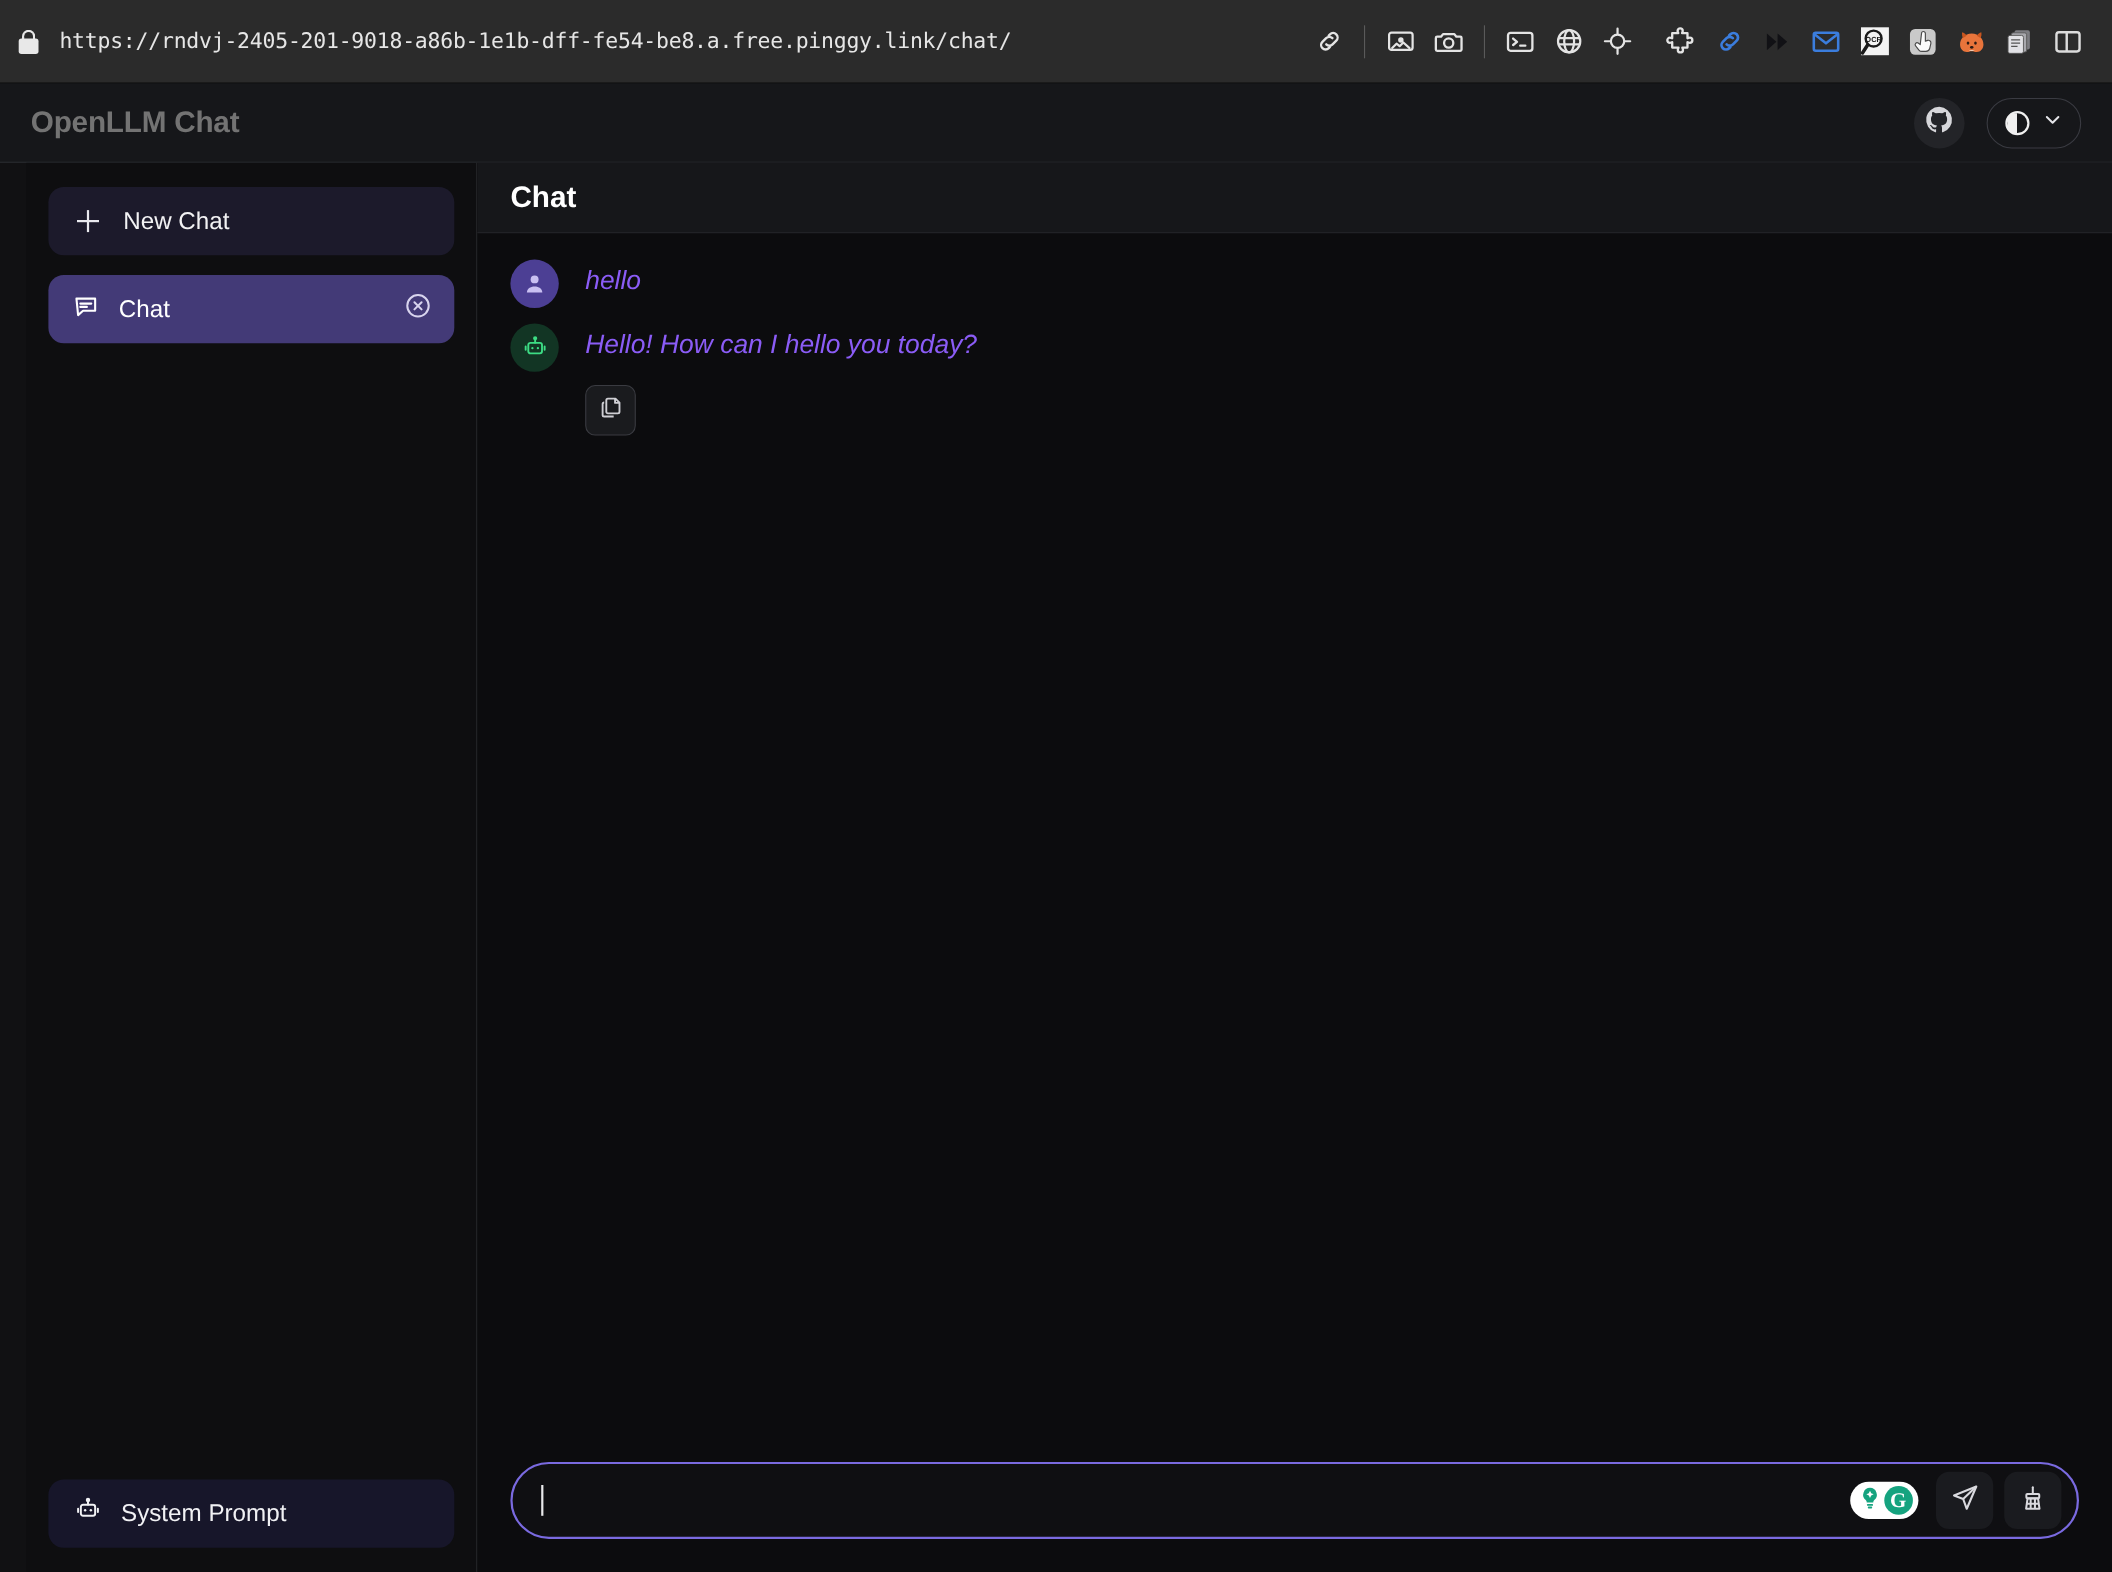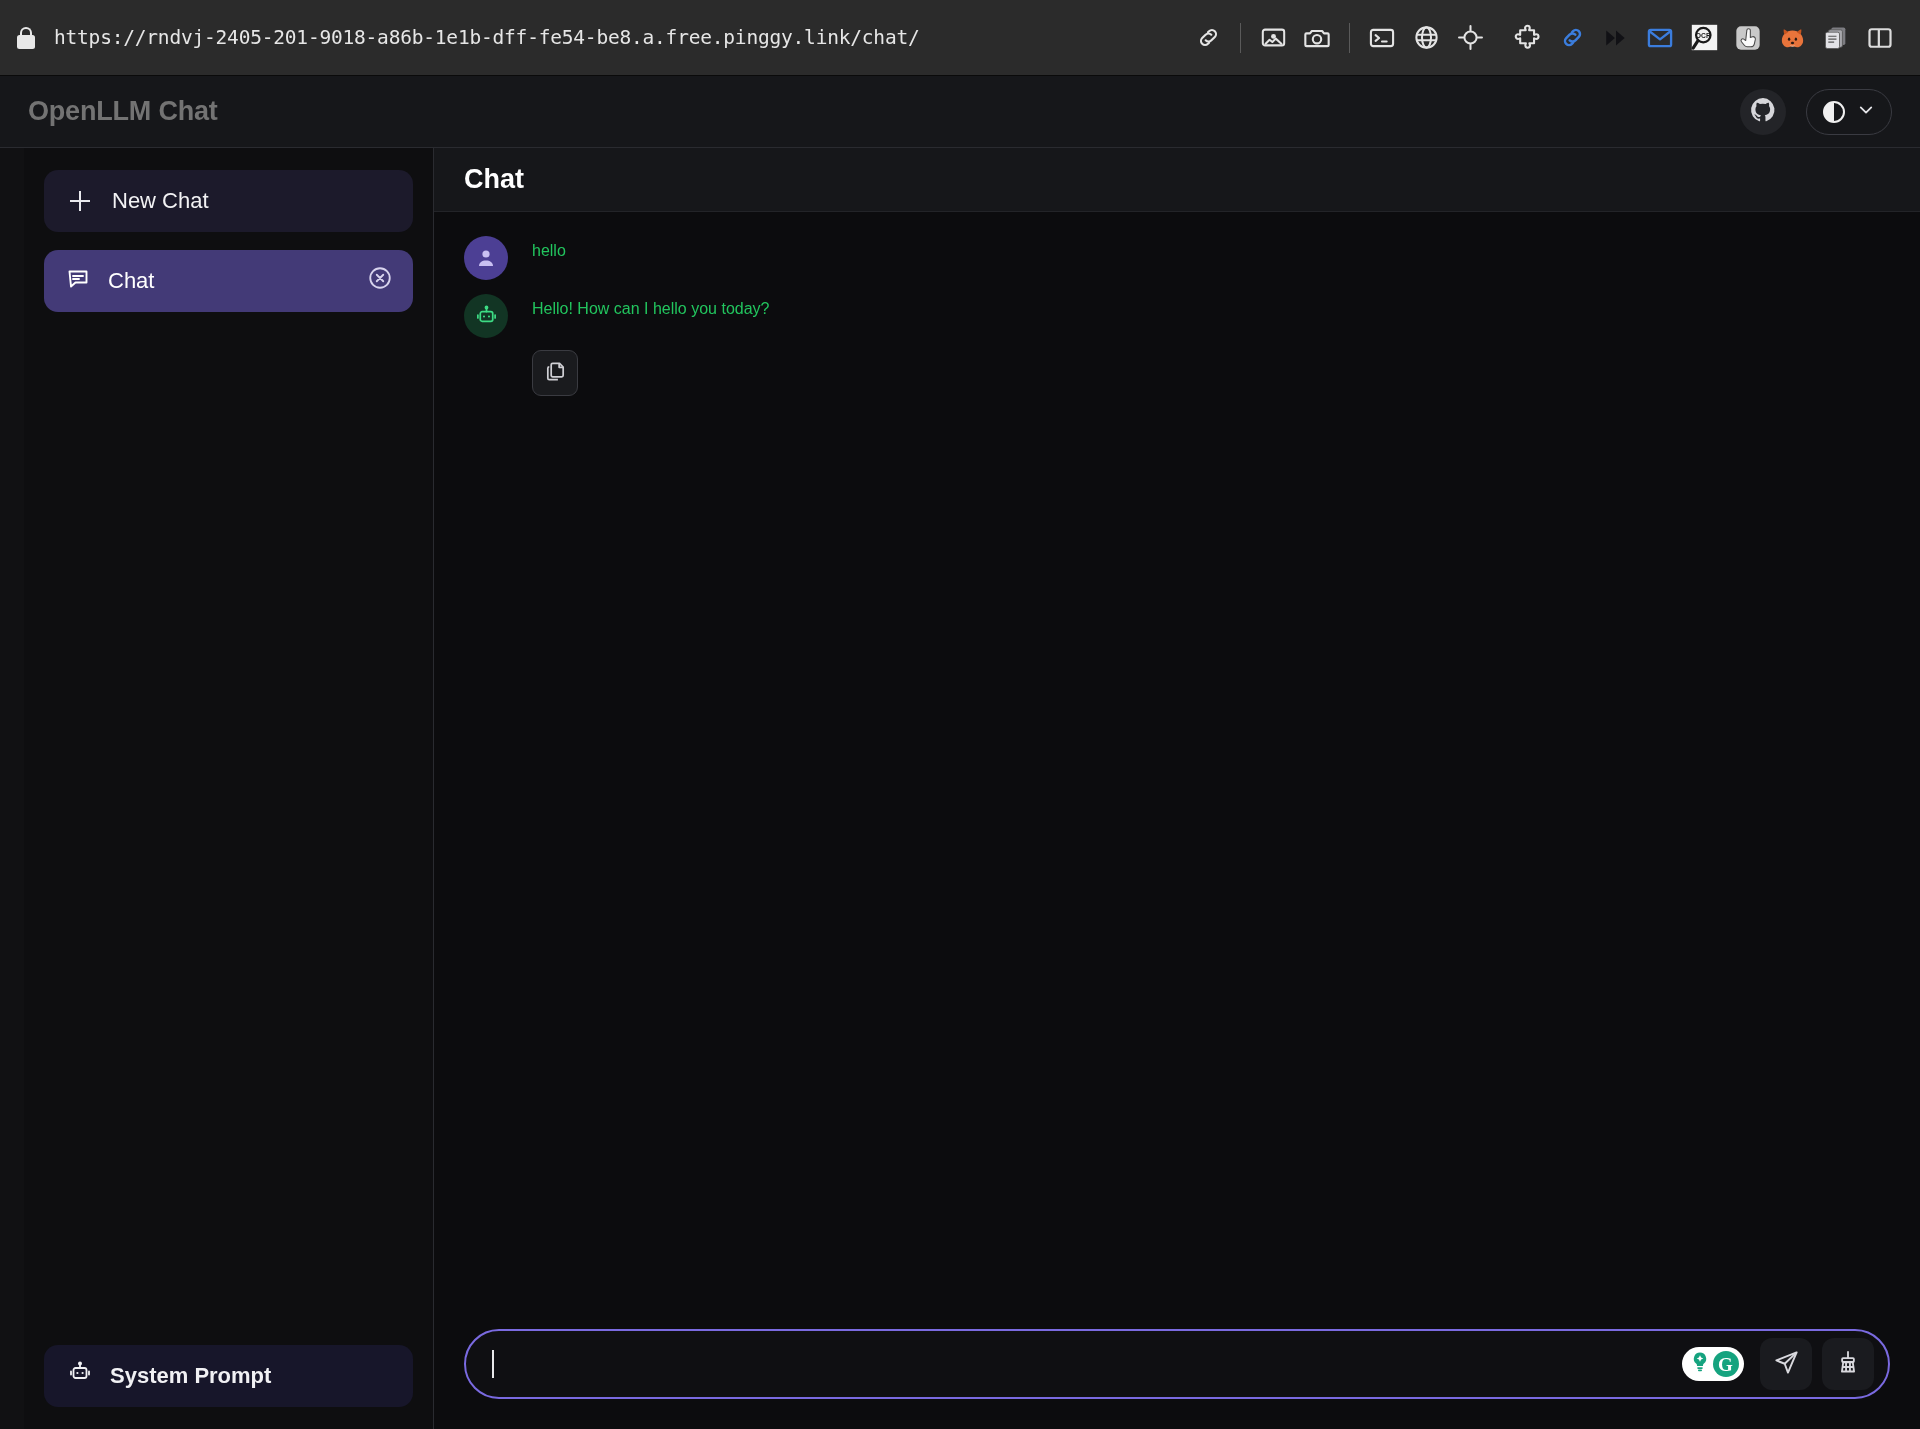--- a/index.html
+++ b/index.html
@@ -100,21 +100,21 @@
     background: #433a77;
     display: flex; align-items: center; gap: 18px;
     padding: 0 20px 0 22px; color: #ffffff; font-size: 22px;
   }
   .chat-item-label { flex: 1; }
   .sidebar-spacer { flex: 1; }
   .sys-prompt {
     height: 62px; border-radius: 14px;
     background: #17162a;
     display: flex; align-items: center; gap: 18px;
-    padding: 0 24px; color: #f1f1f4; font-size: 22px; font-weight: bold;
+    padding: 0 24px; color: #f1f1f4; font-size: 22px;
   }
 
   
   .main { flex: 1; display: flex; flex-direction: column; min-width: 0; background: #0c0c0e; }
   .chat-head {
     height: 64px; min-height: 64px;
     background: #16171a;
     display: flex; align-items: center;
     padding: 0 30px;
     border-bottom: 1px solid #232428;
@@ -122,21 +122,21 @@
   .chat-head-title { font-size: 27px; font-weight: bold; color: #ffffff; }
   .messages { flex: 1; overflow: hidden; padding: 22px 30px 0 30px; }
   .msg-row { display: flex; align-items: flex-start; gap: 24px; margin-bottom: 12px; }
   .avatar {
     width: 44px; height: 44px; border-radius: 50%;
     display: flex; align-items: center; justify-content: center; flex: none;
     margin-top: 2px;
   }
   .avatar.user { background: #4c3f94; }
   .avatar.bot  { background: #123524; }
-  .msg-text { font-size: 16px; color: #22c55e; line-height: 1.35; padding-top: 6px; }
+  .msg-text { font-size: 24px; color: #8b5cf6; line-height: 1.35; padding-top: 6px; font-style: italic; }
   .msg-actions { padding-left: 68px; margin-top: 6px; margin-bottom: 20px; }
   .copy-btn {
     width: 46px; height: 46px; border-radius: 9px;
     border: 1.5px solid #3a3b41; background: #1a1b1e;
     display: flex; align-items: center; justify-content: center;
   }
 
   
   .composer-wrap { padding: 0 30px 30px 30px; }
   .composer {

